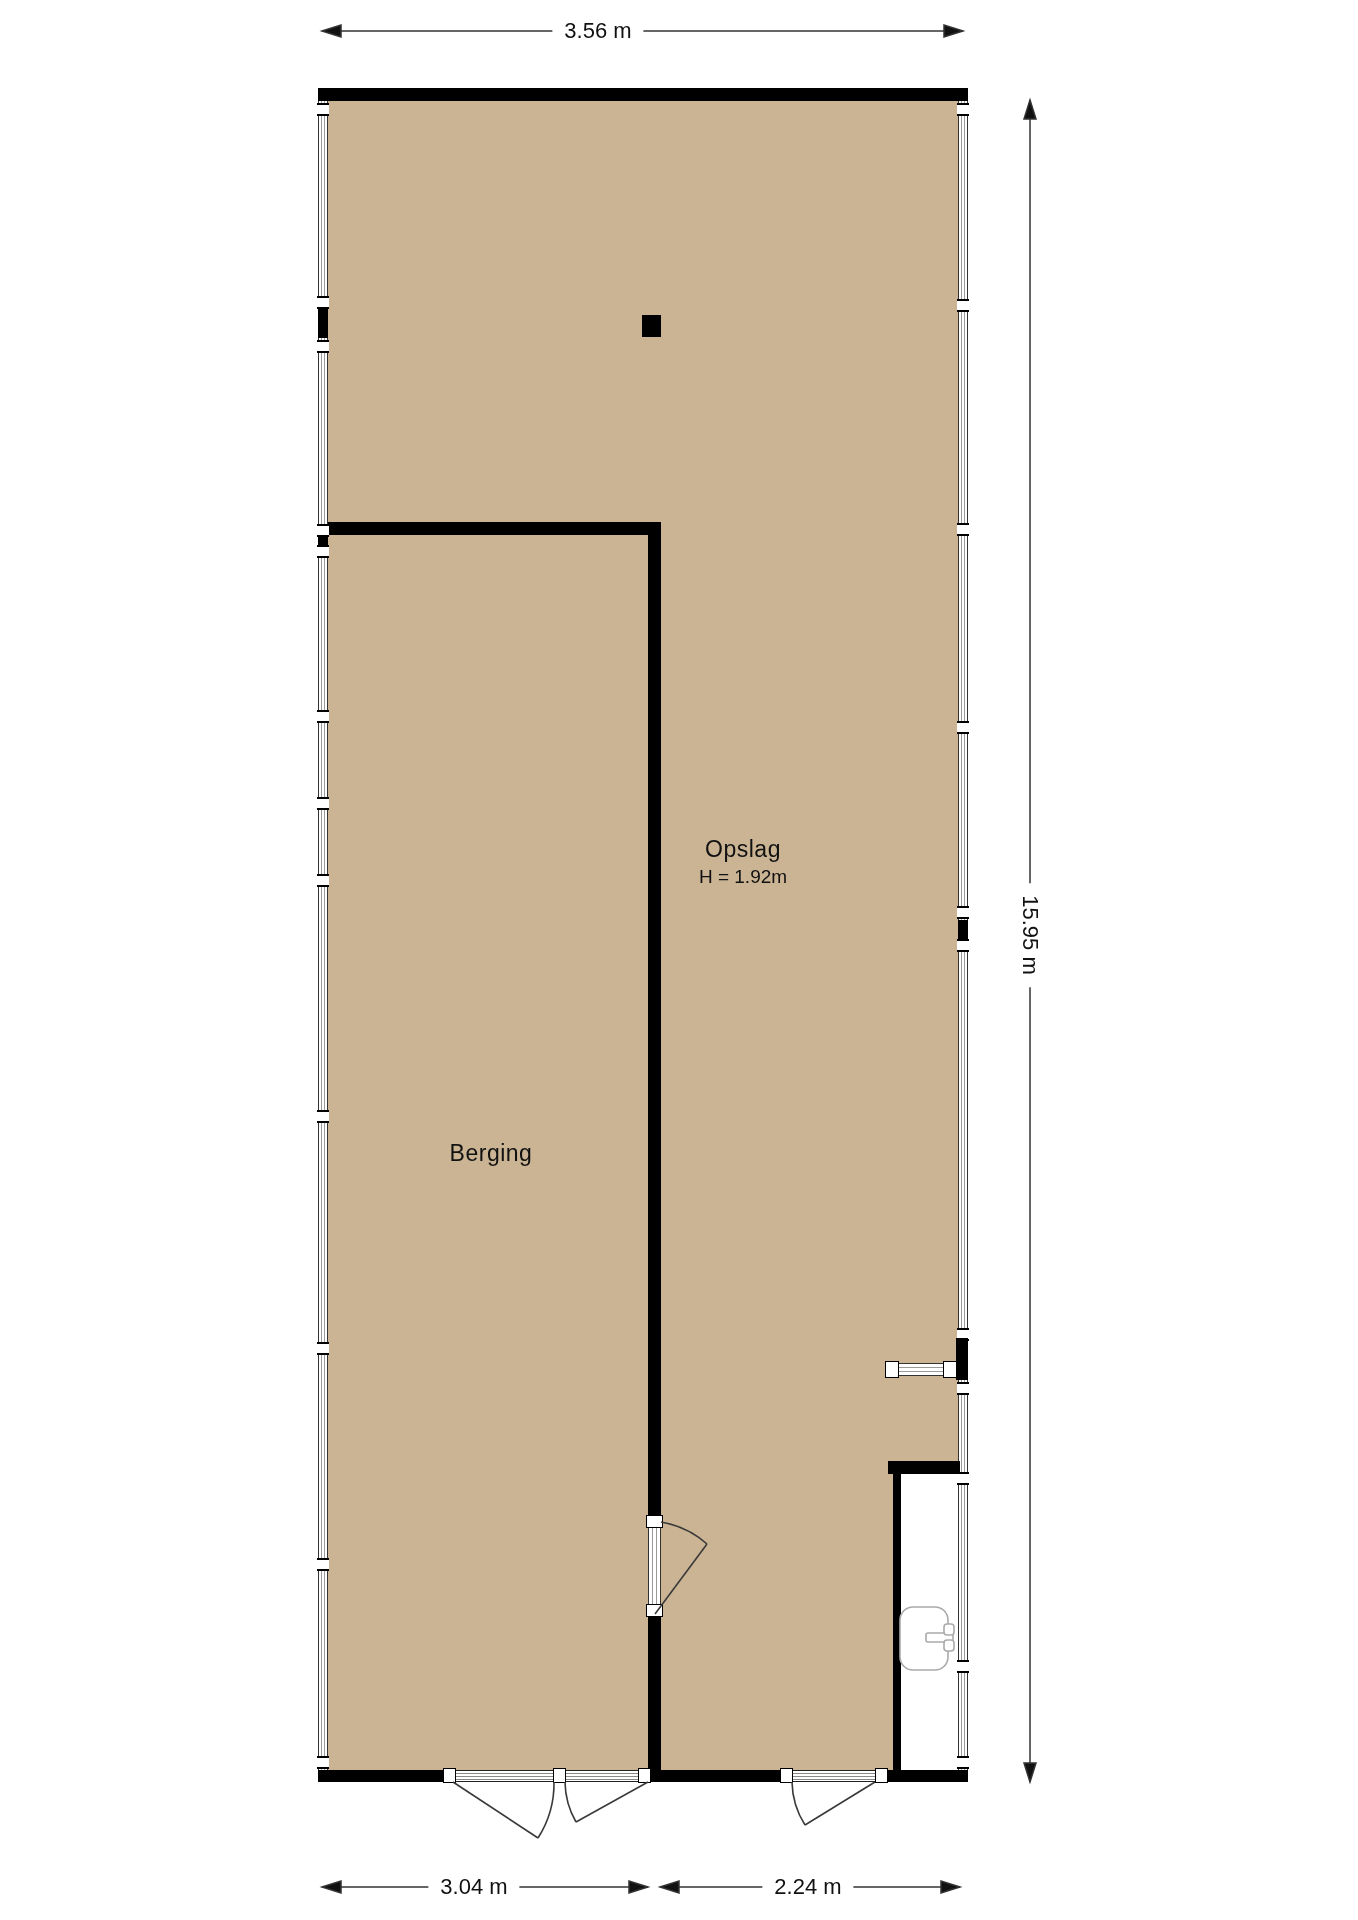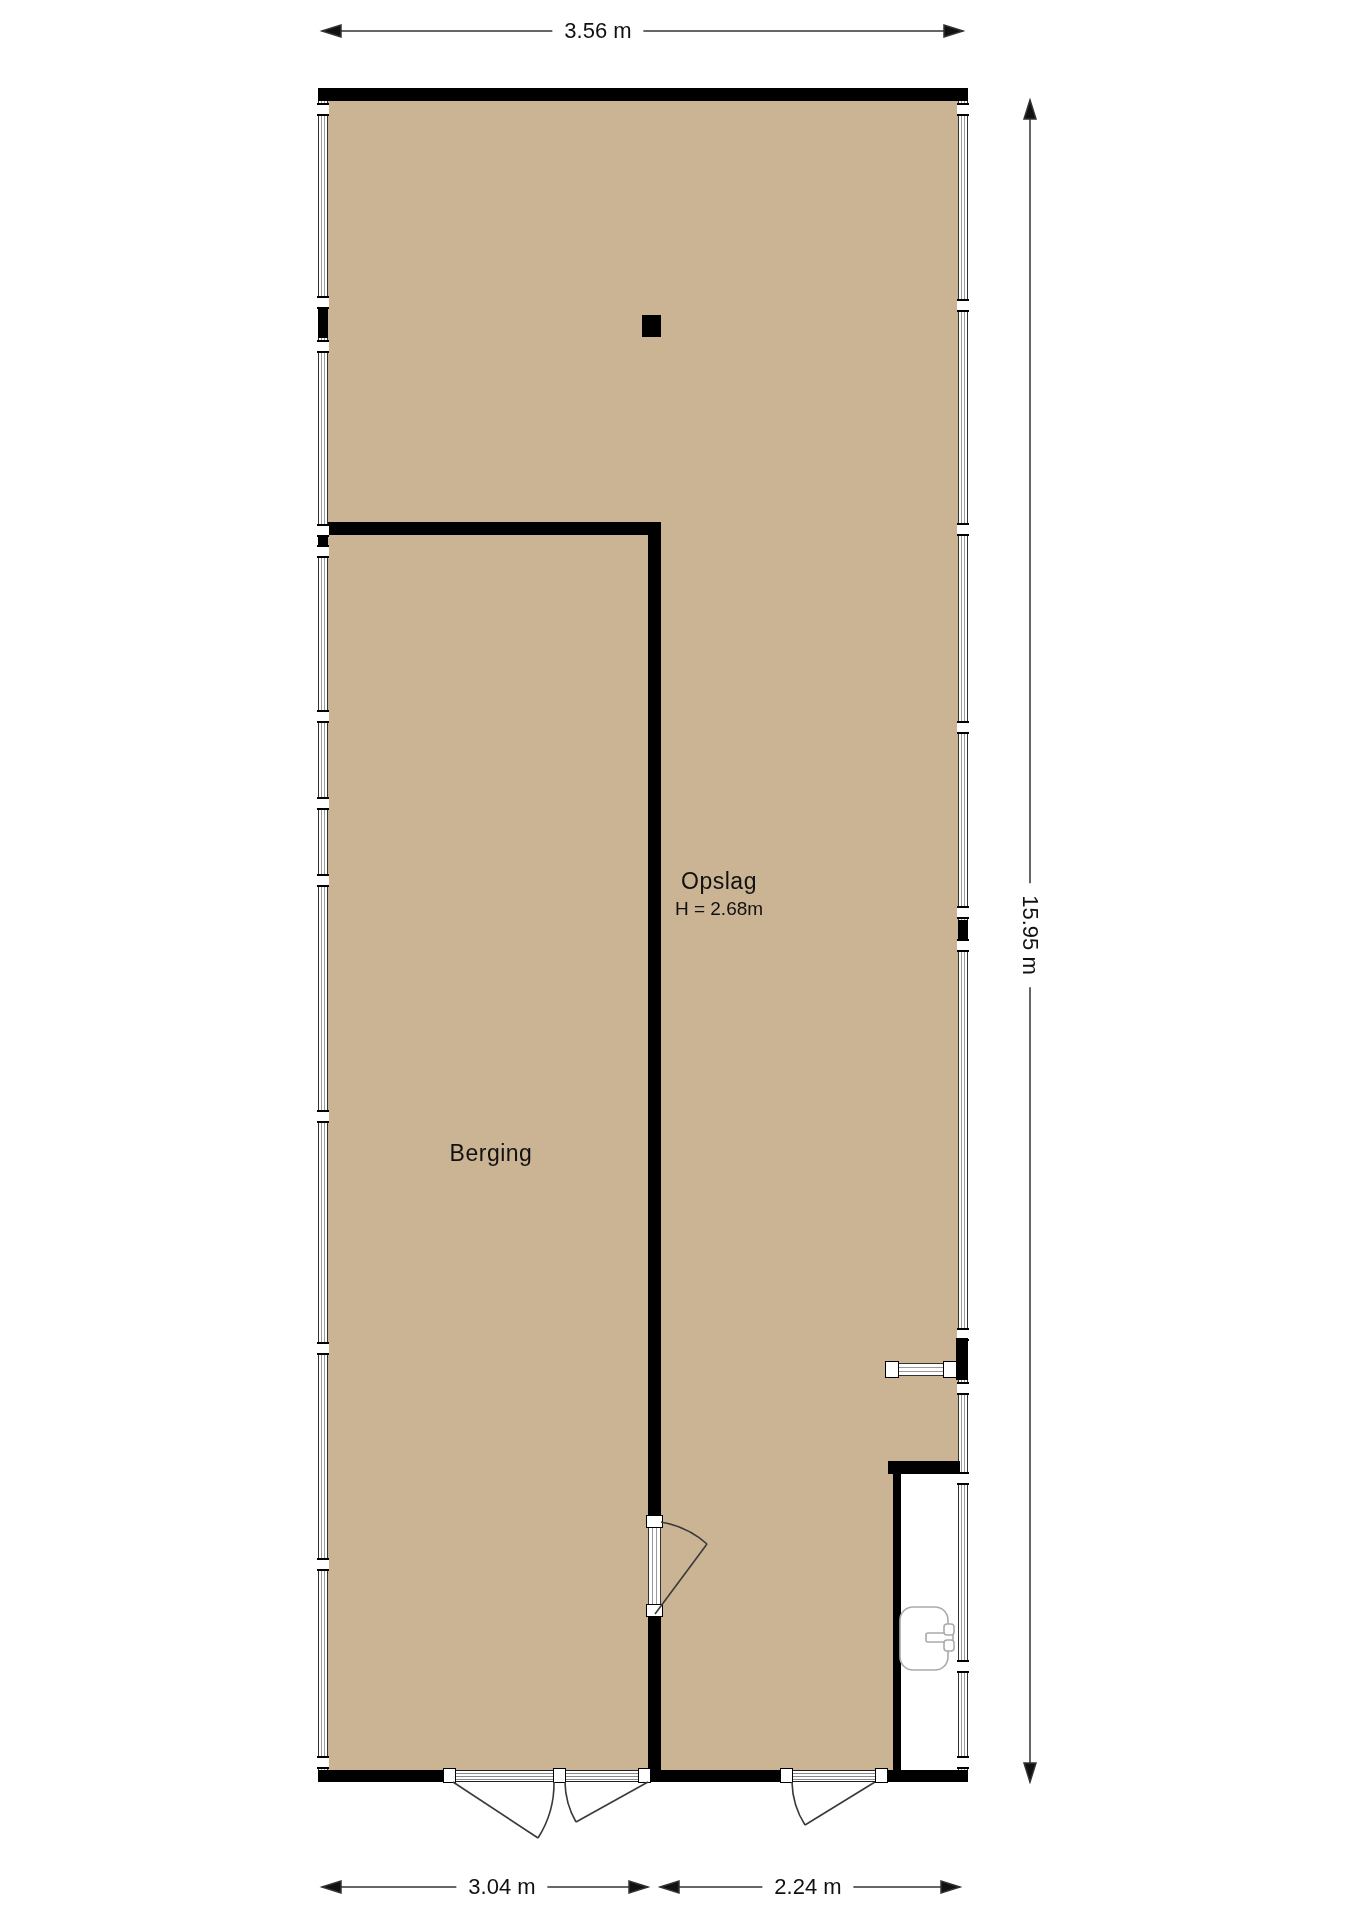--- a/index.html
+++ b/index.html
@@ -131,25 +131,25 @@
       <path d="M322 1887 L648 1887"></path>
       <polygon points="322,1887 341,1881 341,1893"></polygon>
       <polygon points="648,1887 629,1881 629,1893"></polygon>
 
       <path d="M660 1887 L960 1887"></path>
       <polygon points="660,1887 679,1881 679,1893"></polygon>
       <polygon points="960,1887 941,1881 941,1893"></polygon>
     </g>
   </svg>
 
-  <div class="room-label" style="left:719px;top:862px;margin-top:32px;">
+  <div class="room-label" style="left:743px;top:862px;">
     <div class="room-name">Opslag</div>
-    <div class="room-sub">H = 2.68m</div>
+    <div class="room-sub">H = 1.92m</div>
   </div>
   <div class="room-label" style="left:491px;top:1153px;">
     <div class="room-name">Berging</div>
   </div>
 
   <div class="dim-label" style="left:598px;top:31px;">3.56 m</div>
   <div class="dim-label rot" style="left:1030px;top:935px;">15.95 m</div>
-  <div class="dim-label" style="left:502px;top:1887px;">3.04 m</div>
+  <div class="dim-label" style="left:474px;top:1887px;">3.04 m</div>
   <div class="dim-label" style="left:808px;top:1887px;">2.24 m</div>
 </div>
 
 </body></html>

